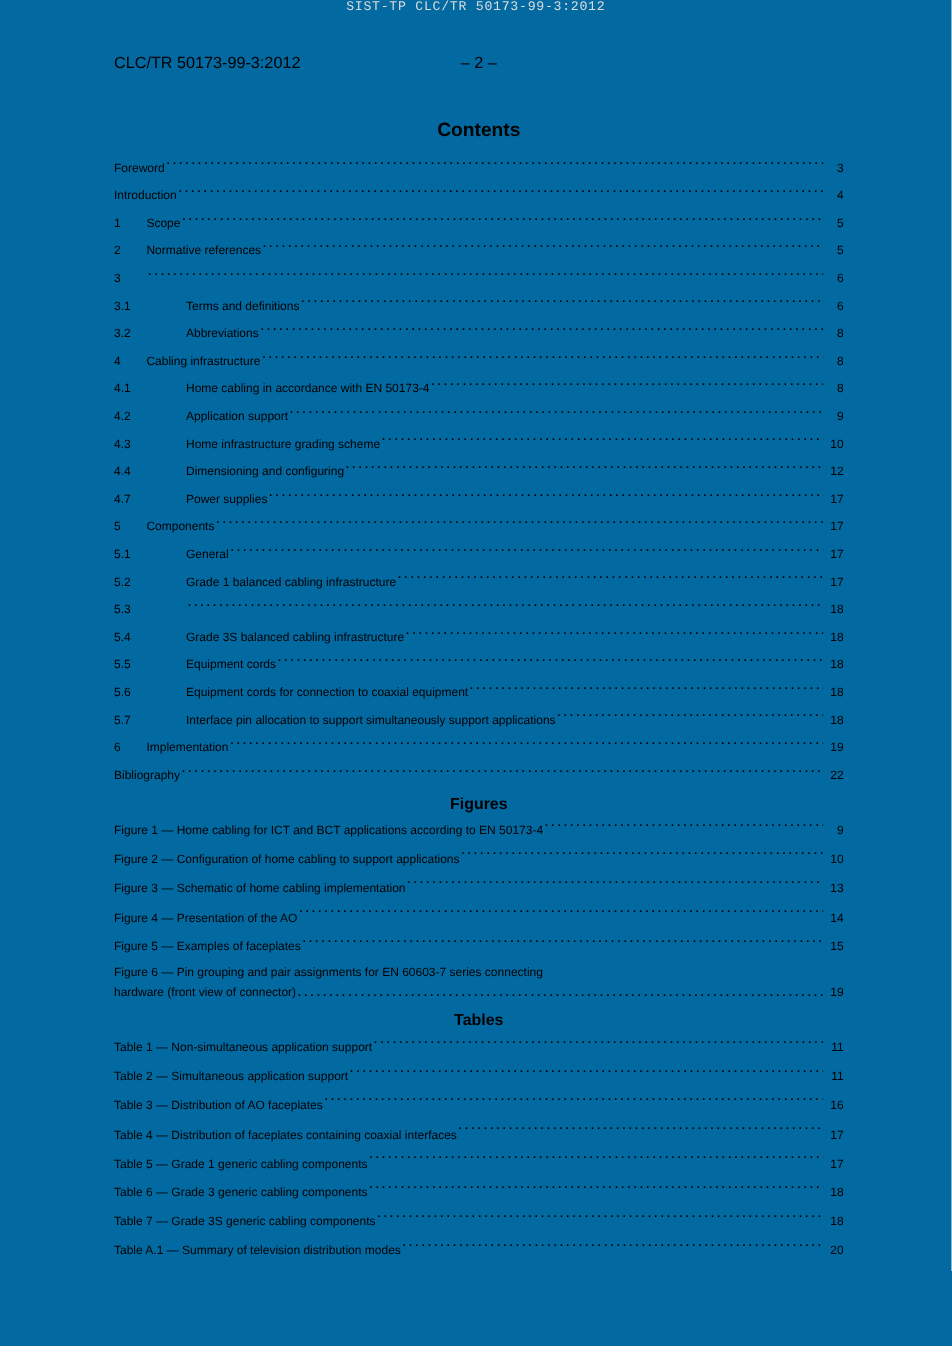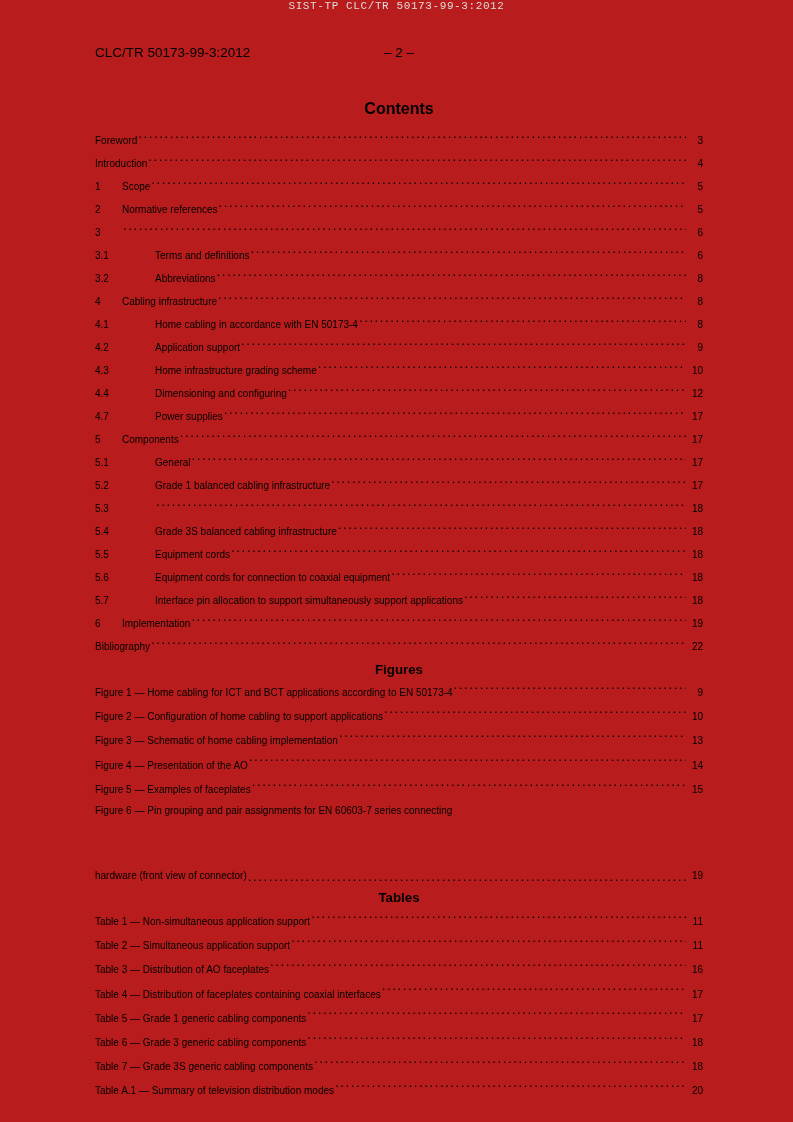--- a/index.html
+++ b/index.html
@@ -8,21 +8,21 @@
     background: #ffffff;
   }
   body {
     font-family: "Liberation Sans", sans-serif;
     color: #000000;
   }
   .page {
     position: relative;
     width: 793px;
     height: 1122px;
-    background: #b91c1c;
+    background: #0369a1;
     overflow: hidden;
     box-sizing: border-box;
     padding-left: 28px;
   }
 
   
   .watermark {
     position: absolute;
     top: 0px;
     left: 0;
@@ -148,22 +148,21 @@
     display: block;
     height: auto;
     white-space: normal;
     line-height: 17.5px;
   }
   .wrap .line1 {
     display: block;
   }
   .wrap .line2 {
     display: flex;
-    align-items: flex-end;
-    margin-top: 48px;
+    align-items: flex-start;
   }
 </style>
 </head>
 <body>
 
 <div class="page">
 
   <div class="watermark">SIST-TP CLC/TR 50173-99-3:2012</div>
 
   <div class="runhead">

